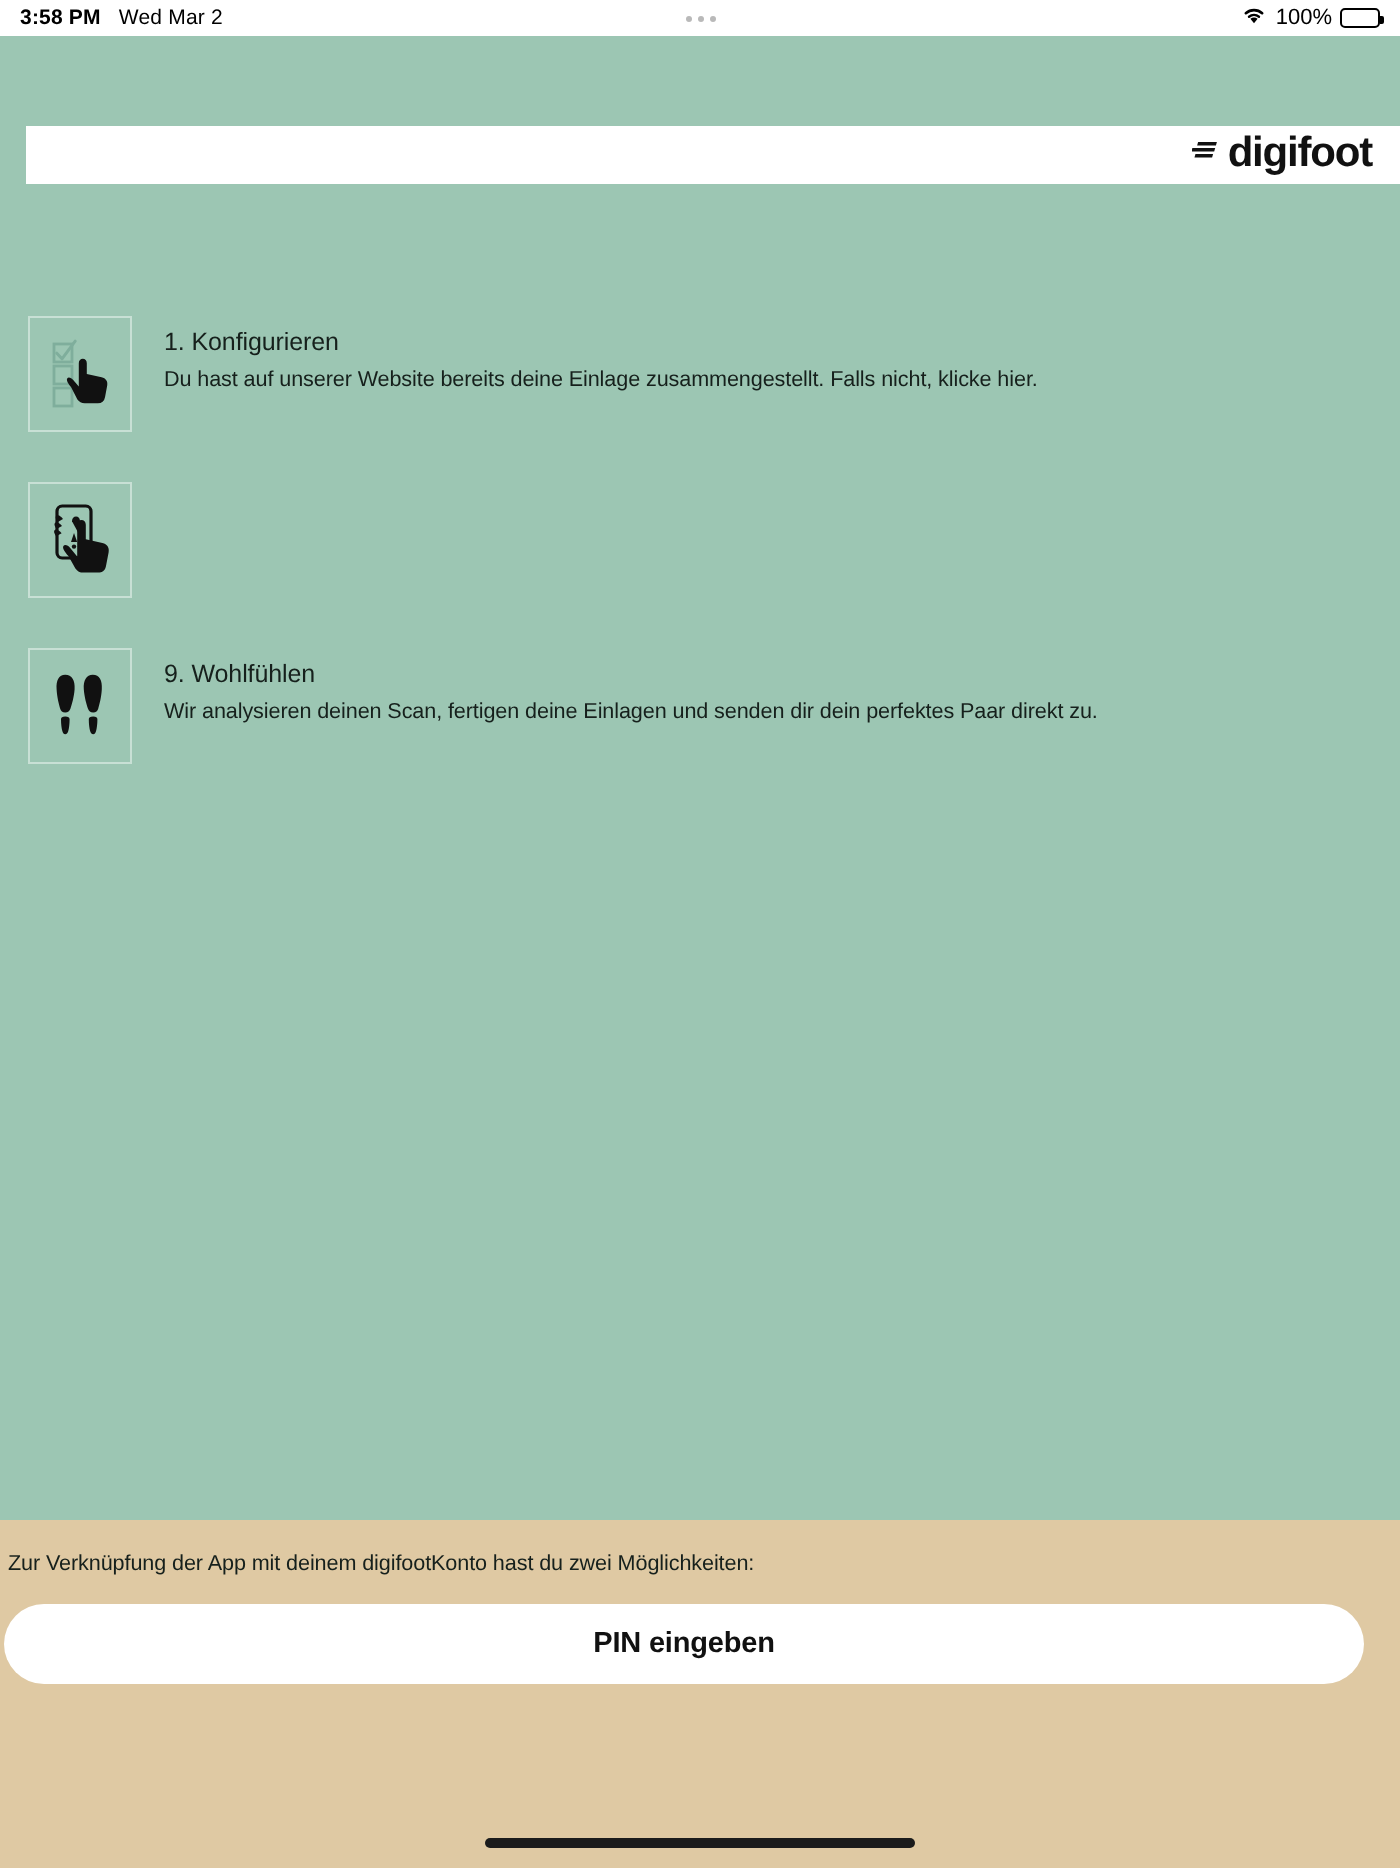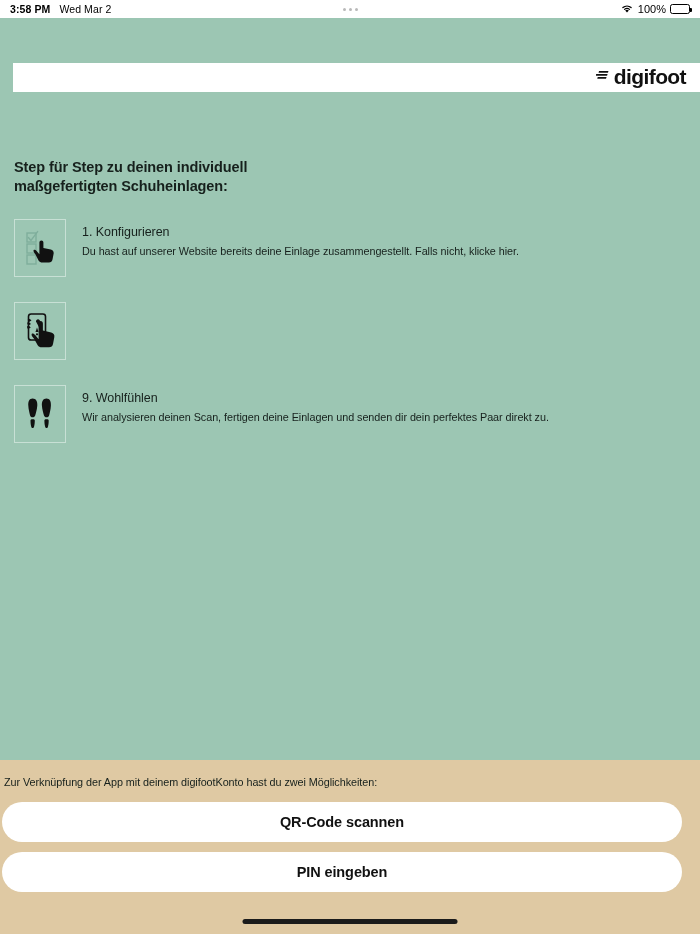--- a/index.html
+++ b/index.html
@@ -170,21 +170,20 @@
           <rect x="2.2" y="7.0" width="11.4" height="1.7" fill="#111" transform="skewX(-16)"></rect>
           <rect x="4.6" y="10.0" width="8.8" height="1.7" fill="#111" transform="skewX(-16)"></rect>
         </svg>
       </span>
       <span class="logo-text">digifoot</span>
     </div>
   </div>
 
   <div class="content">
 
-    <div class="page-title">Step für Step zu deinen individuell maßgefertigten Schuheinlagen:</div>
 
     <div class="steps">
 
       <div class="step">
         <div class="step-icon">
           <svg width="40" height="40" viewBox="0 0 40 40">
             <rect x="7" y="5" width="9" height="9" fill="none" stroke="#7fae9c" stroke-width="1.4"></rect>
             <rect x="7" y="16" width="9" height="9" fill="none" stroke="#7fae9c" stroke-width="1.4"></rect>
             <rect x="7" y="27" width="9" height="9" fill="none" stroke="#7fae9c" stroke-width="1.4"></rect>
             <path d="M8.4 9.6 L11 12.4 L17.6 3.6" fill="none" stroke="#7fae9c" stroke-width="1.5" stroke-linecap="round" stroke-linejoin="round"></path>
@@ -240,19 +239,18 @@
           <div class="step-desc">Wir analysieren deinen Scan, fertigen deine Einlagen und senden dir dein perfektes Paar direkt zu.</div>
         </div>
       </div>
 
     </div>
   </div>
 
   <div class="footer">
     <div class="footer-note">Zur Verknüpfung der App mit deinem digifootKonto hast du zwei Möglichkeiten:</div>
 
-    <button class="cta-btn">QR-Code scannen</button>
     <button class="cta-btn">PIN eingeben</button>
 
     <div class="home-indicator"></div>
   </div>
 
 </div>
 
 </body></html>

